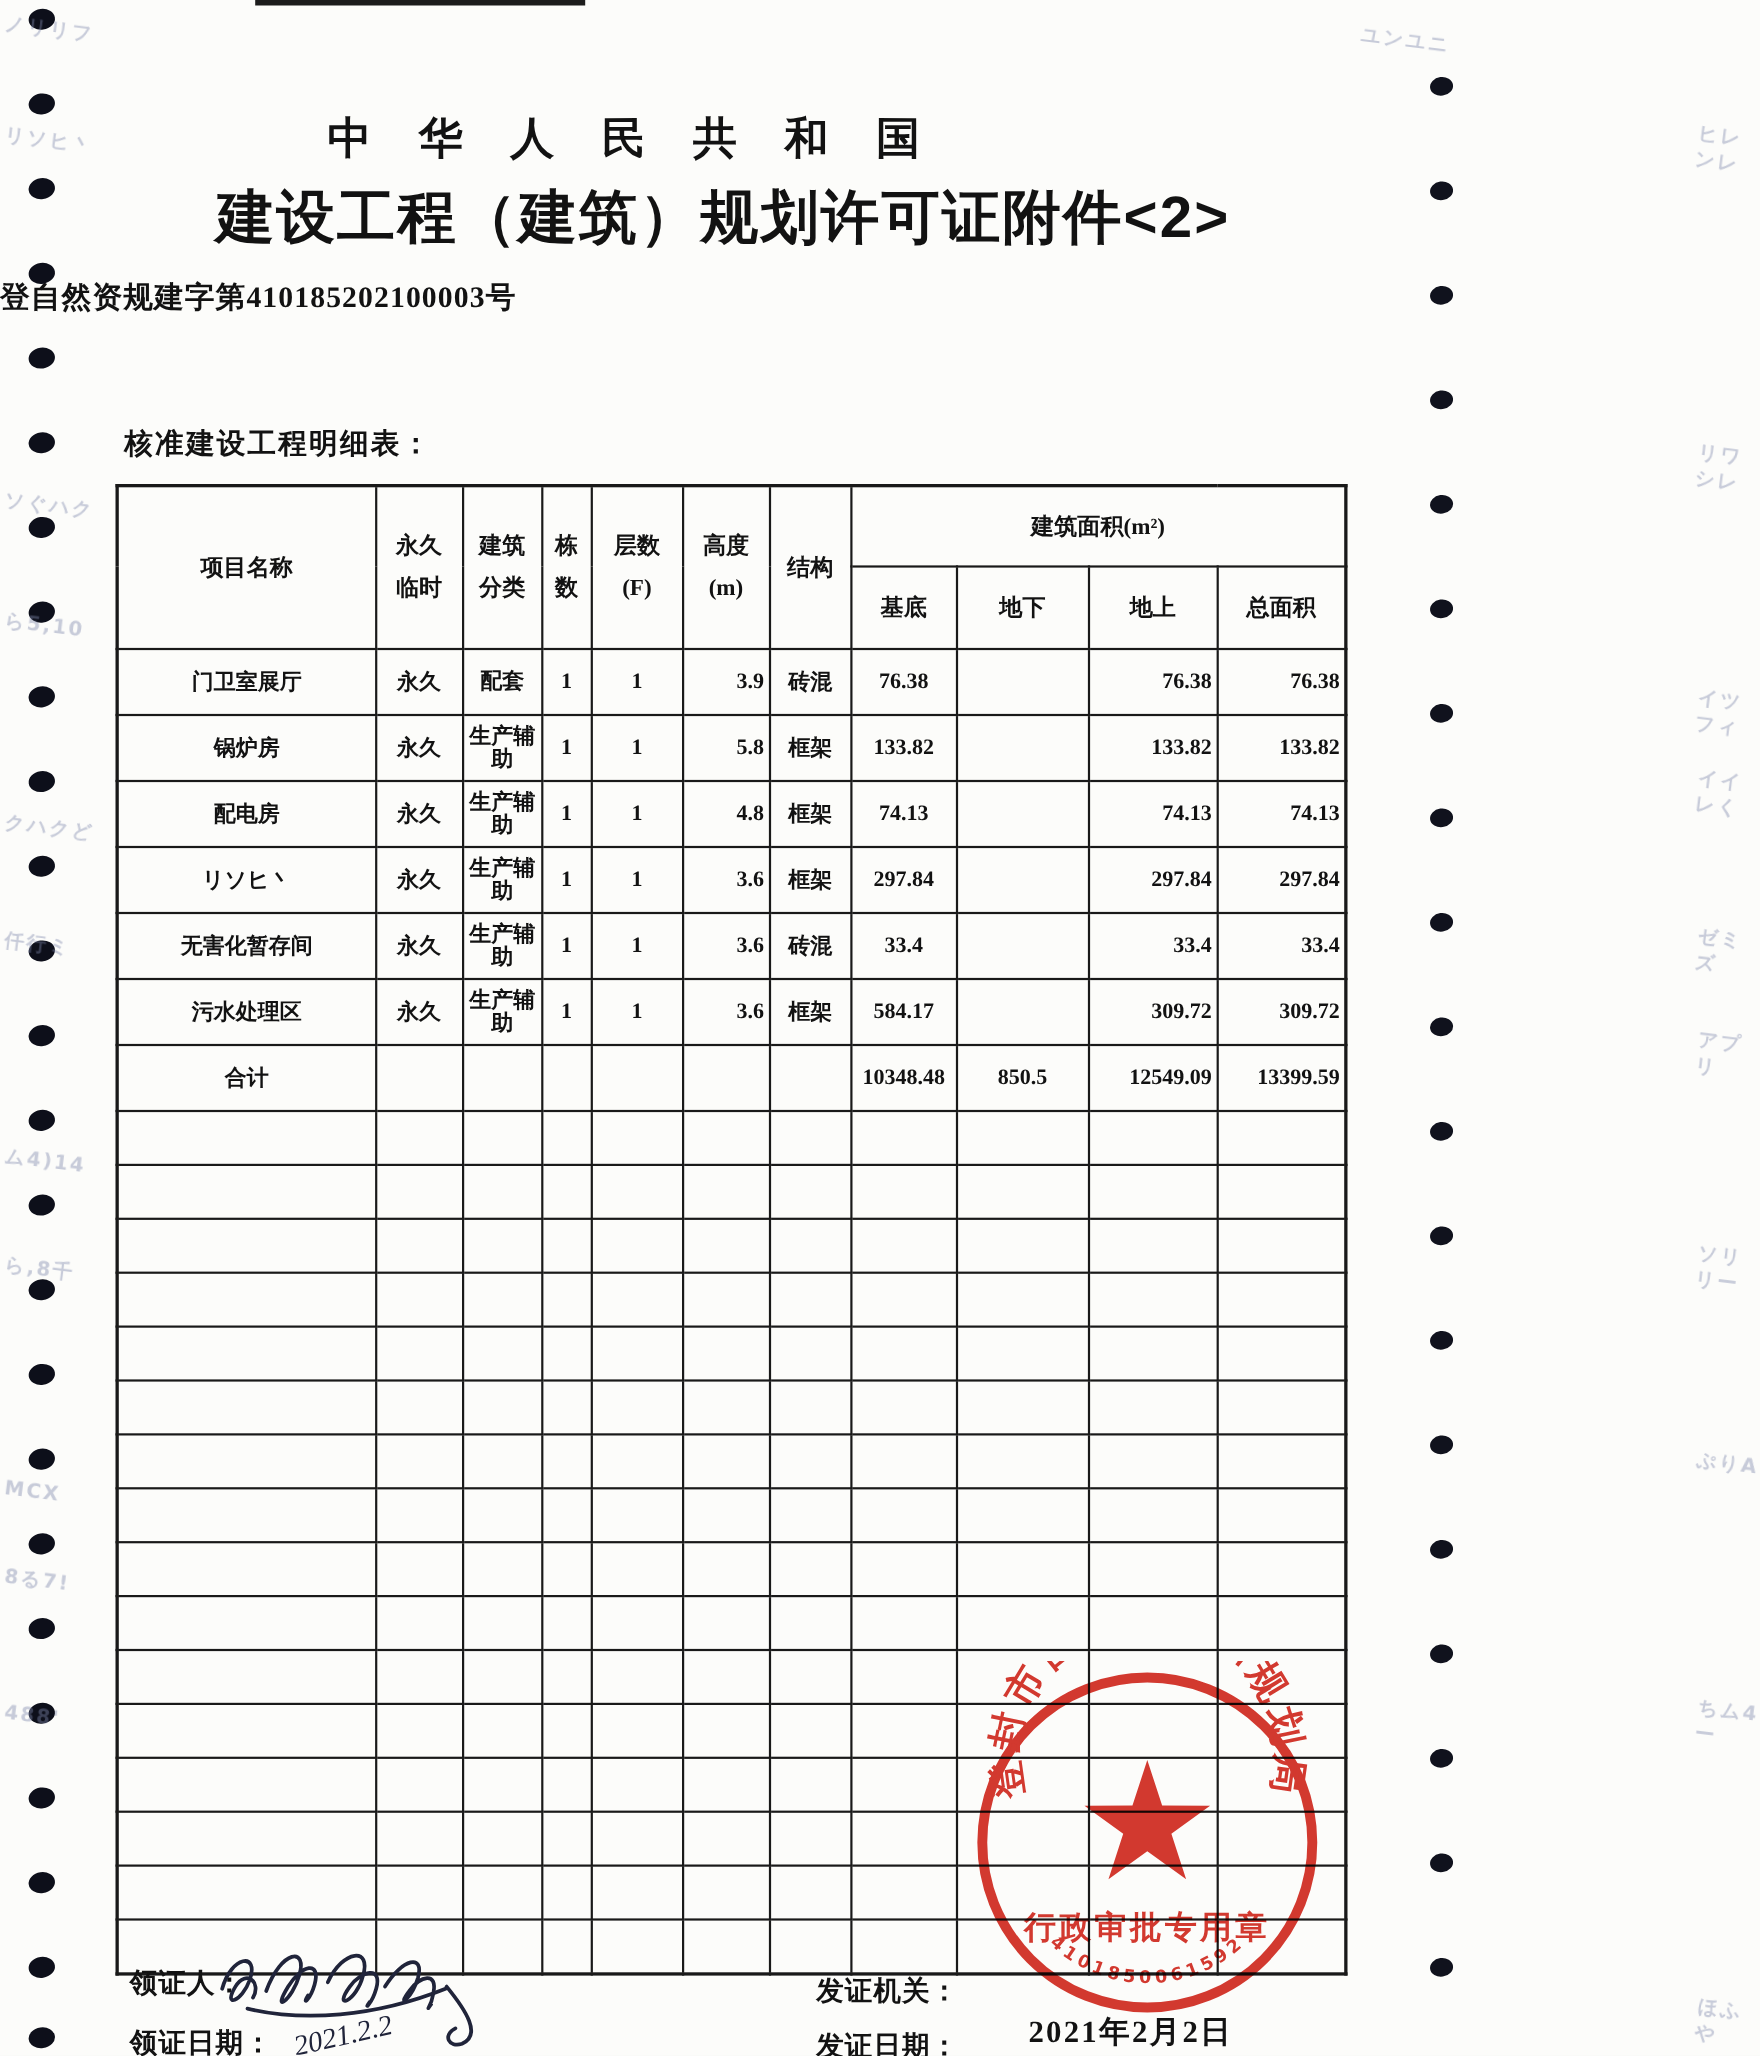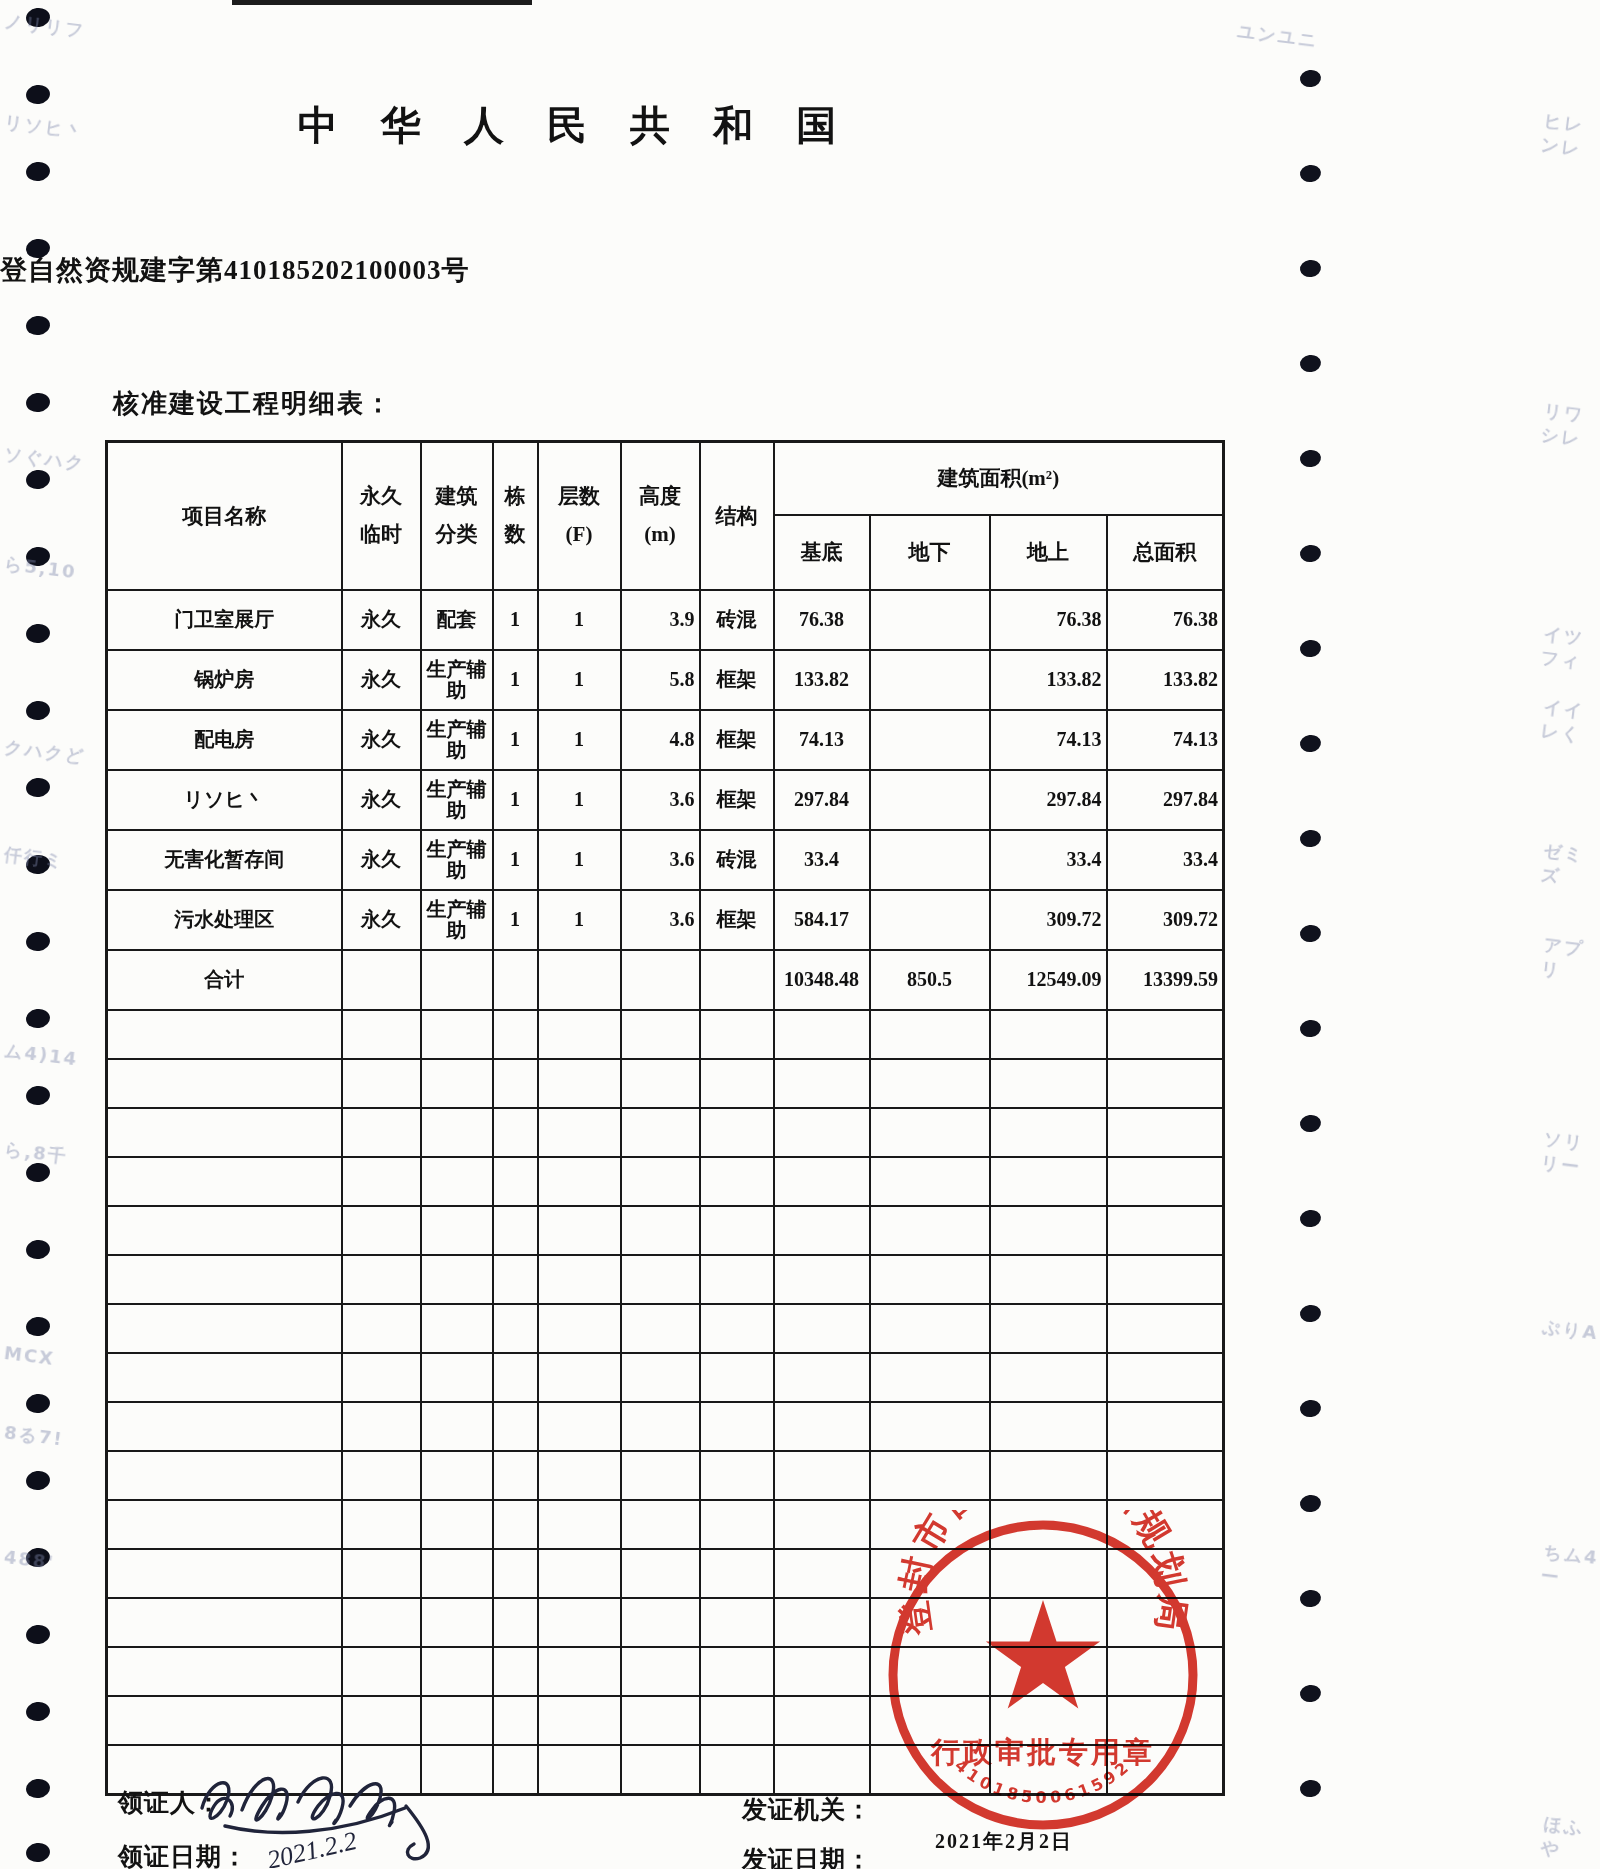--- a/index.html
+++ b/index.html
@@ -24,39 +24,40 @@
   table.permit th{font-size:21px;text-align:center;}
   table.permit td{font-size:20px;}
   .stack{display:flex;flex-direction:column;align-items:center;gap:17px;line-height:1;}
   td.al{text-align:center;}
   td.ar{text-align:right;padding-right:3px;}
   td.nm{font-size:22px;padding-left:3px;}
   td.cat{line-height:1.05;padding:0 2px;font-size:21px;}
   tr.empty td{height:47px;}
 
   .footline{position:absolute;font-size:25px;font-weight:bold;letter-spacing:1px;}
-  .issuedateval{position:absolute;left:935px;top:1828px;font-size:20px;font-weight:bold;letter-spacing:2px;}
+  .issuedateval{position:absolute;left:935px;top:1828px;font-size:28px;font-weight:bold;letter-spacing:2px;}
 
   .sig{position:absolute;left:180px;top:1762px;}
   .seal{position:absolute;left:878px;top:1510px;mix-blend-mode:multiply;opacity:.92;}
 
   .dot{position:absolute;width:24px;height:19px;border-radius:50%;background:#0d0f1a;transform:rotate(-8deg);}
   .dot.r{width:21px;height:17px;background:#10121d;}
   .bleed{position:absolute;color:#7f88ac;opacity:.42;font-size:18px;font-weight:bold;
          transform:rotate(7deg);filter:blur(.5px);letter-spacing:2px;
          font-family:"DejaVu Sans","Liberation Sans",sans-serif;}
 </style>
 </head>
 <body>
 
 <div class="page">
 
   <div class="topstreak"></div>
 
   <div class="title1 sans">中  华  人  民  共  和  国</div>
+  <div class="title2 sans">建设工程（建筑）规划许可证附件&lt;2&gt;</div>
   <div class="docno">登自然资规建字第410185202100003号</div>
 
   <div class="caption">核准建设工程明细表：</div>
 
   <table class="permit">
     <colgroup>
       <col style="width:235px">
         <col style="width:79px">
         <col style="width:72px">
         <col style="width:45px">

